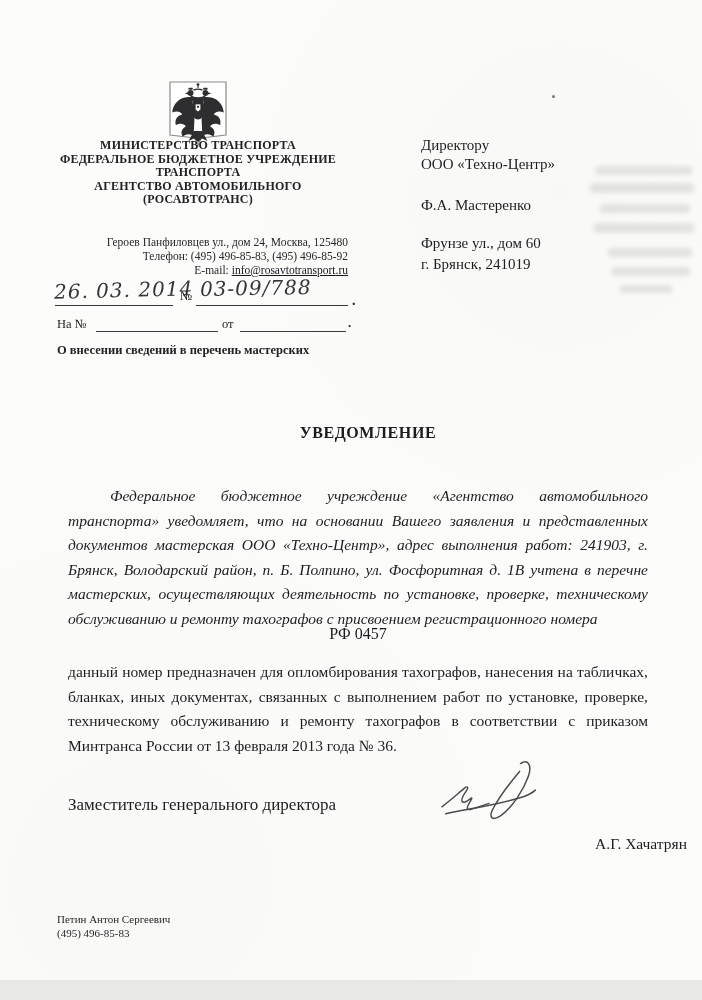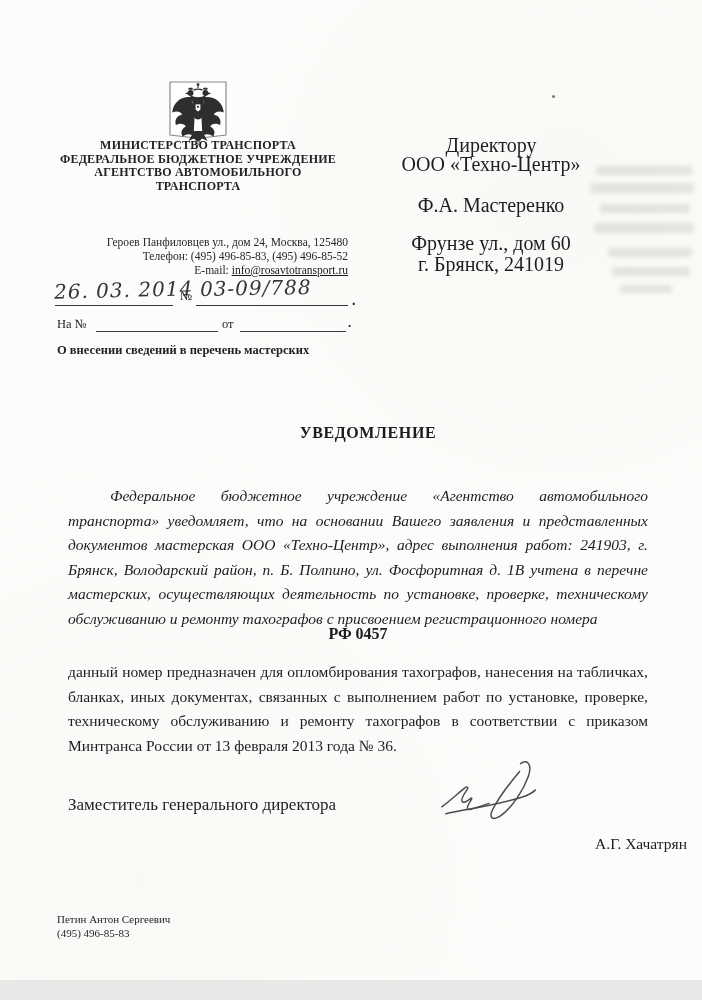--- a/index.html
+++ b/index.html
@@ -28,32 +28,32 @@
   .u2{left:196px;top:305px;width:152px;}
   .dot-after-u2{left:352px;top:293px;font-size:14px;font-weight:bold;}
   .row2{font-size:12.5px;color:#222;font-family:Liberation Serif, serif;}
   .lbl-na{left:57px;top:317px;}
   .u3{left:96px;top:331px;width:122px;border-bottom:1.2px solid #3c3c40;}
   .lbl-ot{left:222px;top:317px;}
   .u4{left:240px;top:331px;width:106px;border-bottom:1.2px solid #3c3c40;}
   .dot-after-u4{left:348px;top:315px;font-size:13px;font-weight:bold;}
   .subject{left:57px;top:343px;font-size:12.5px;font-weight:bold;color:#222226;}
   
-  .addressee{left:391px;top:136px;width:200px;text-align:center;font-size:20px;line-height:19px;color:#1e1e22;}
+  .addressee{left:421px;top:136px;width:200px;font-size:15px;line-height:19px;color:#1e1e22;}
   .addressee .l2{margin-top:22px;}
   .addressee .l3{margin-top:19px;}
   .addressee .l4{margin-top:2px;}
   
   .ghost{background:#b4b8b2;opacity:.33;filter:blur(2px);border-radius:3px;}
   .speck{left:552px;top:95px;width:3px;height:3px;background:#55555a;border-radius:50%;opacity:.8;}
   
   .doc-title{left:78px;top:424px;width:580px;text-align:center;font-weight:bold;font-size:16px;letter-spacing:.6px;color:#1c1c20;font-family:Liberation Serif, serif;}
   .para{left:68px;width:580px;text-align:justify;font-size:15.5px;line-height:24.6px;color:#1d1d21;}
   .p1{top:484px;text-indent:42px;font-style:italic;}
-  .regnum{left:68px;top:625px;width:580px;text-align:center;font-weight:bold;font-size:16px;color:#1b1b1f;}
+  .regnum{left:68px;top:625px;width:580px;text-align:center;font-weight:normal;font-size:16px;color:#1b1b1f;}
   .p2{top:660px;}
   
   .sig-pos{left:68px;top:795px;font-size:17px;color:#1d1d21;}
   .sig-name{left:535px;top:835px;width:152px;text-align:right;font-size:15.5px;color:#1d1d21;}
   .sig-svg{left:434px;top:757px;width:118px;height:80px;}
   
   .footer{left:57px;top:913px;font-size:11px;line-height:13.5px;color:#26262a;}
 </style>
 </head>
 <body>
@@ -80,27 +80,28 @@
         <path d="M26,51 L20.5,61 L26,58.6 L30,62 L34,58.6 L39.5,61 L34,51 Z"></path>
       </g>
       <path d="M27.2,24 h5.6 v5.4 l-2.8,2.6 -2.8,-2.6 z" fill="#f6f6f4" stroke="#2e2e30" stroke-width="0.7"></path>
       <circle cx="30" cy="26.8" r="1.1" fill="#2e2e30"></circle>
     </svg>
   </div>
 
   <div class="abs org-block">
     <div>МИНИСТЕРСТВО ТРАНСПОРТА</div>
     <div>ФЕДЕРАЛЬНОЕ БЮДЖЕТНОЕ УЧРЕЖДЕНИЕ</div>
+    <div>ТРАНСПОРТА</div>
     <div>АГЕНТСТВО АВТОМОБИЛЬНОГО</div>
-    <div>ТРАНСПОРТА</div>
+    <div>(РОСАВТОТРАНС)</div>
   </div>
 
   <div class="abs org-contacts">
     <div>Героев Панфиловцев ул., дом 24, Москва, 125480</div>
-    <div>Телефон: (495) 496-85-83, (495) 496-85-52</div>
+    <div>Телефон: (495) 496-85-83, (495) 496-85-92</div>
     <div>
       <span>E-mail:</span>
       <span class="email-addr">info@rosavtotransport.ru</span>
     </div>
   </div>
 
   <div class="abs addressee">
     <div>Директору</div>
     <div>ООО «Техно-Центр»</div>
     <div class="l2">Ф.А. Мастеренко</div>

